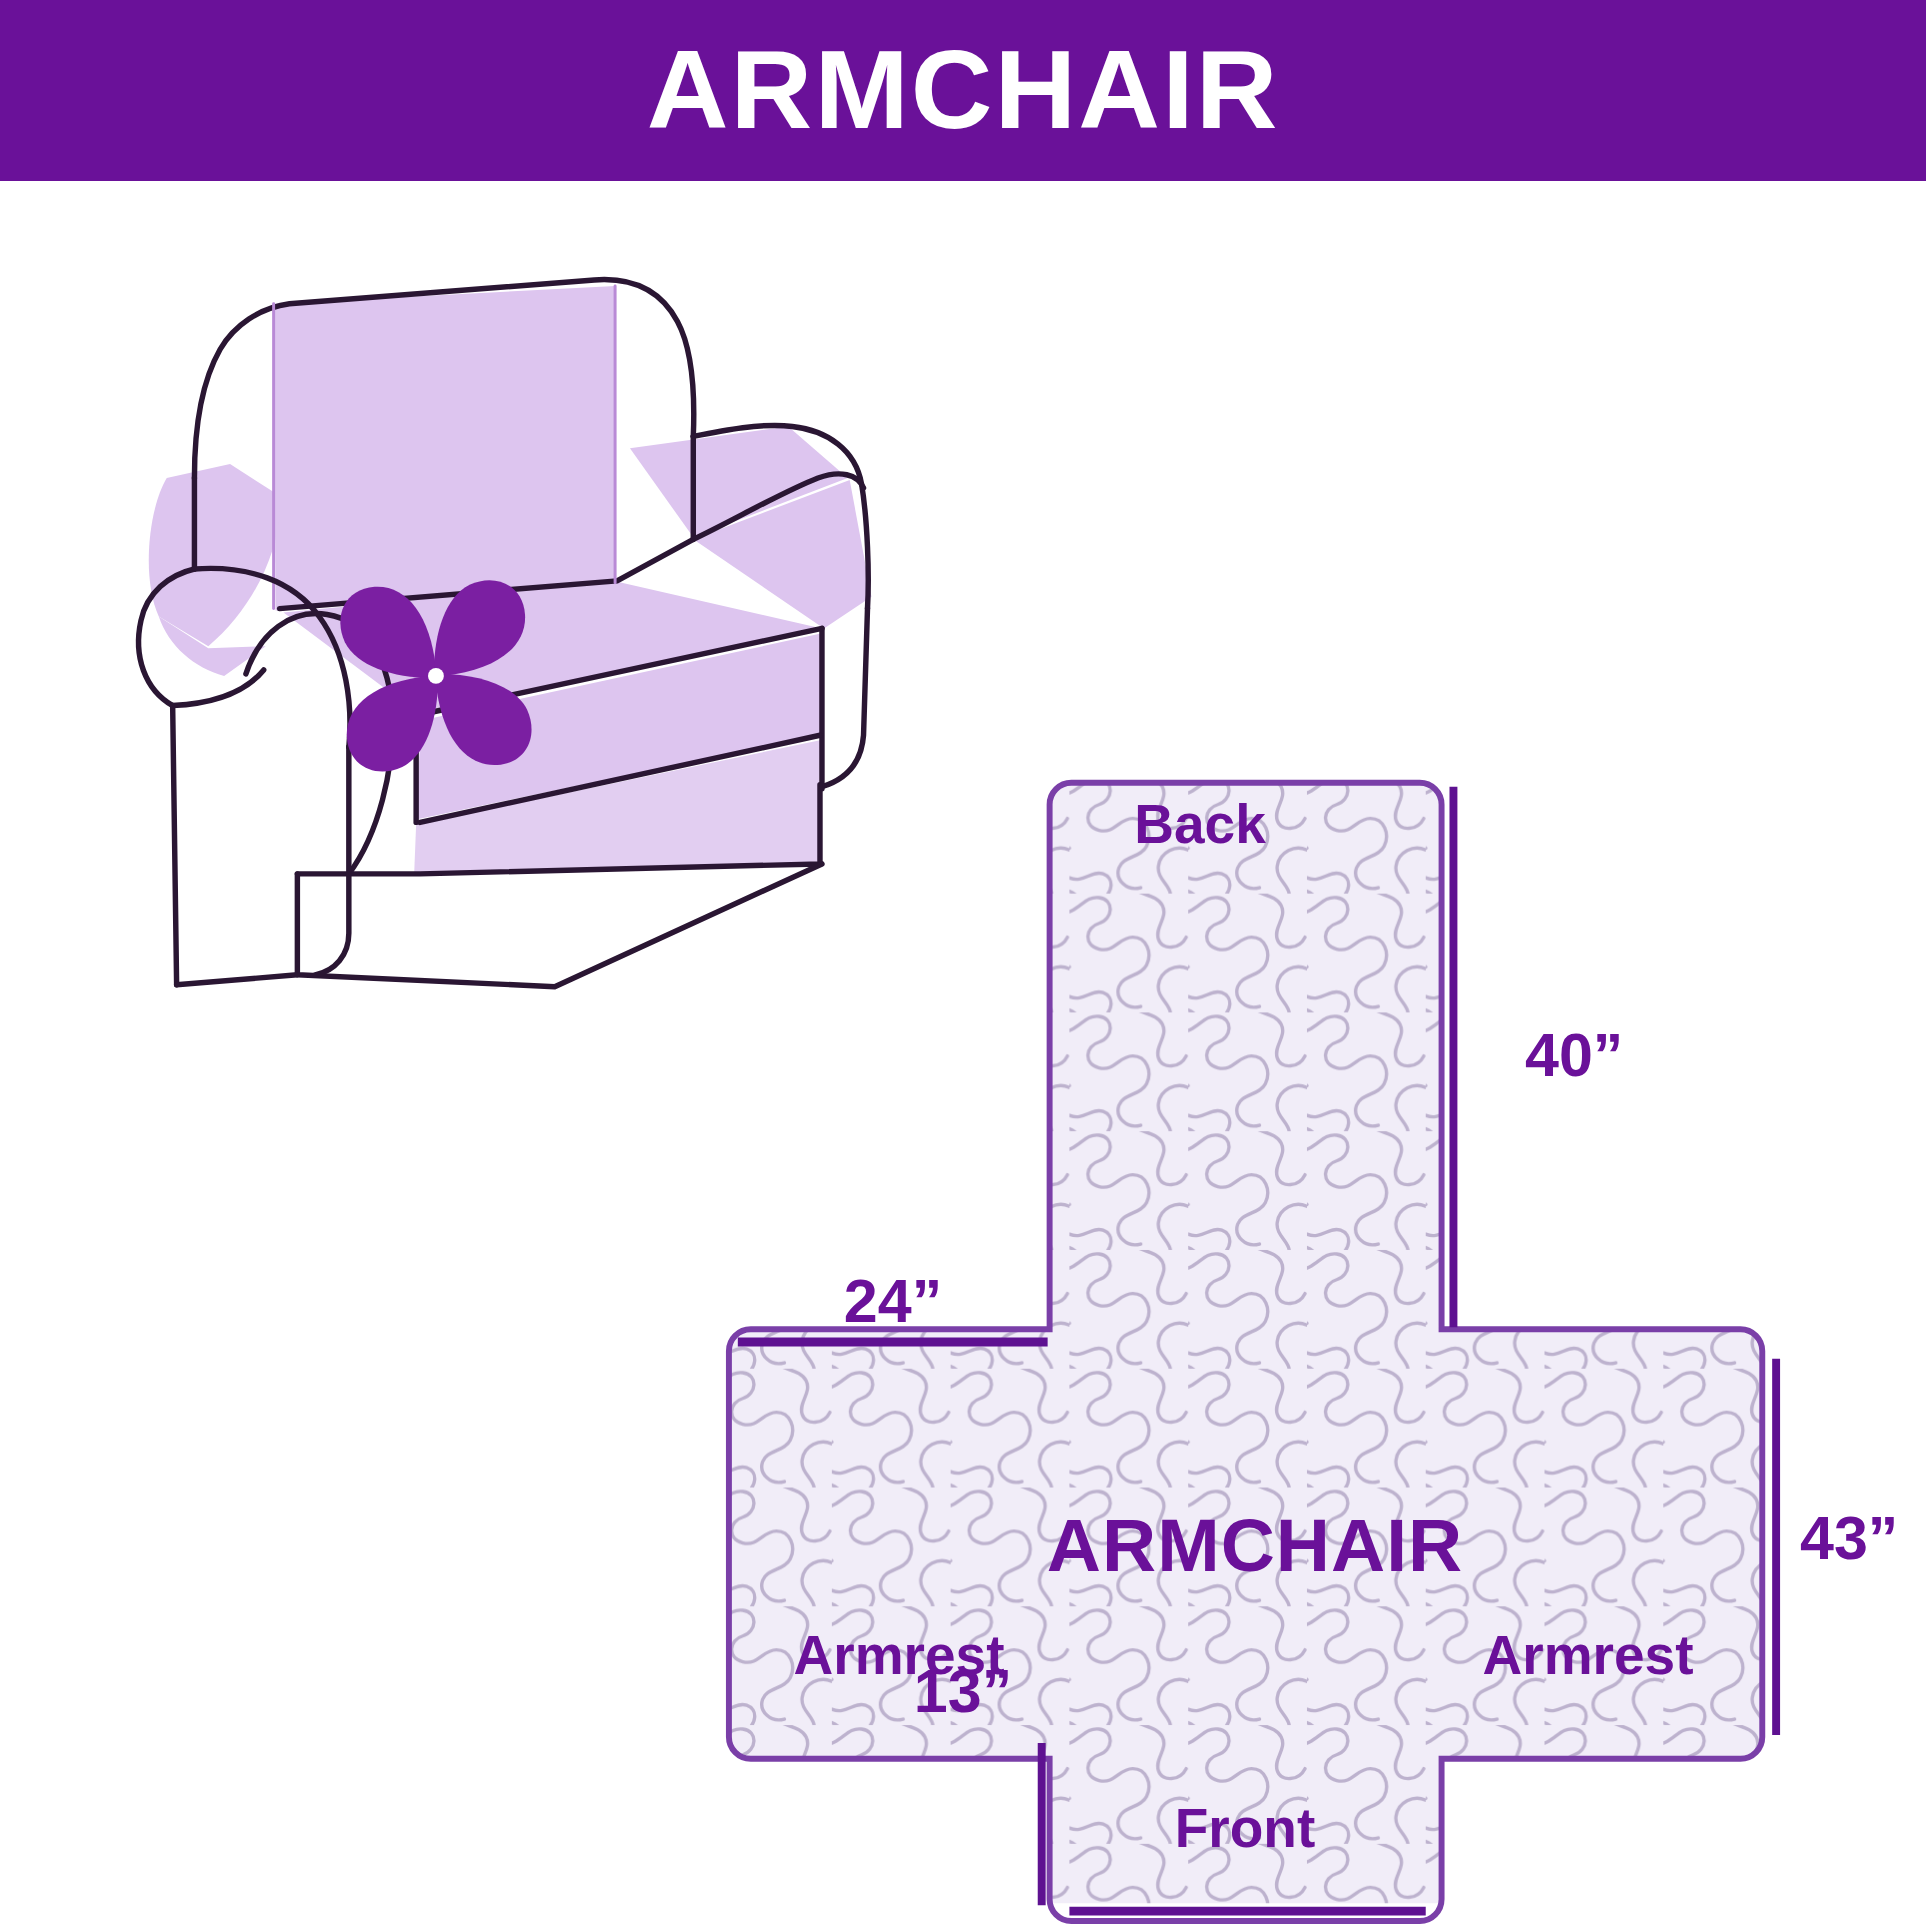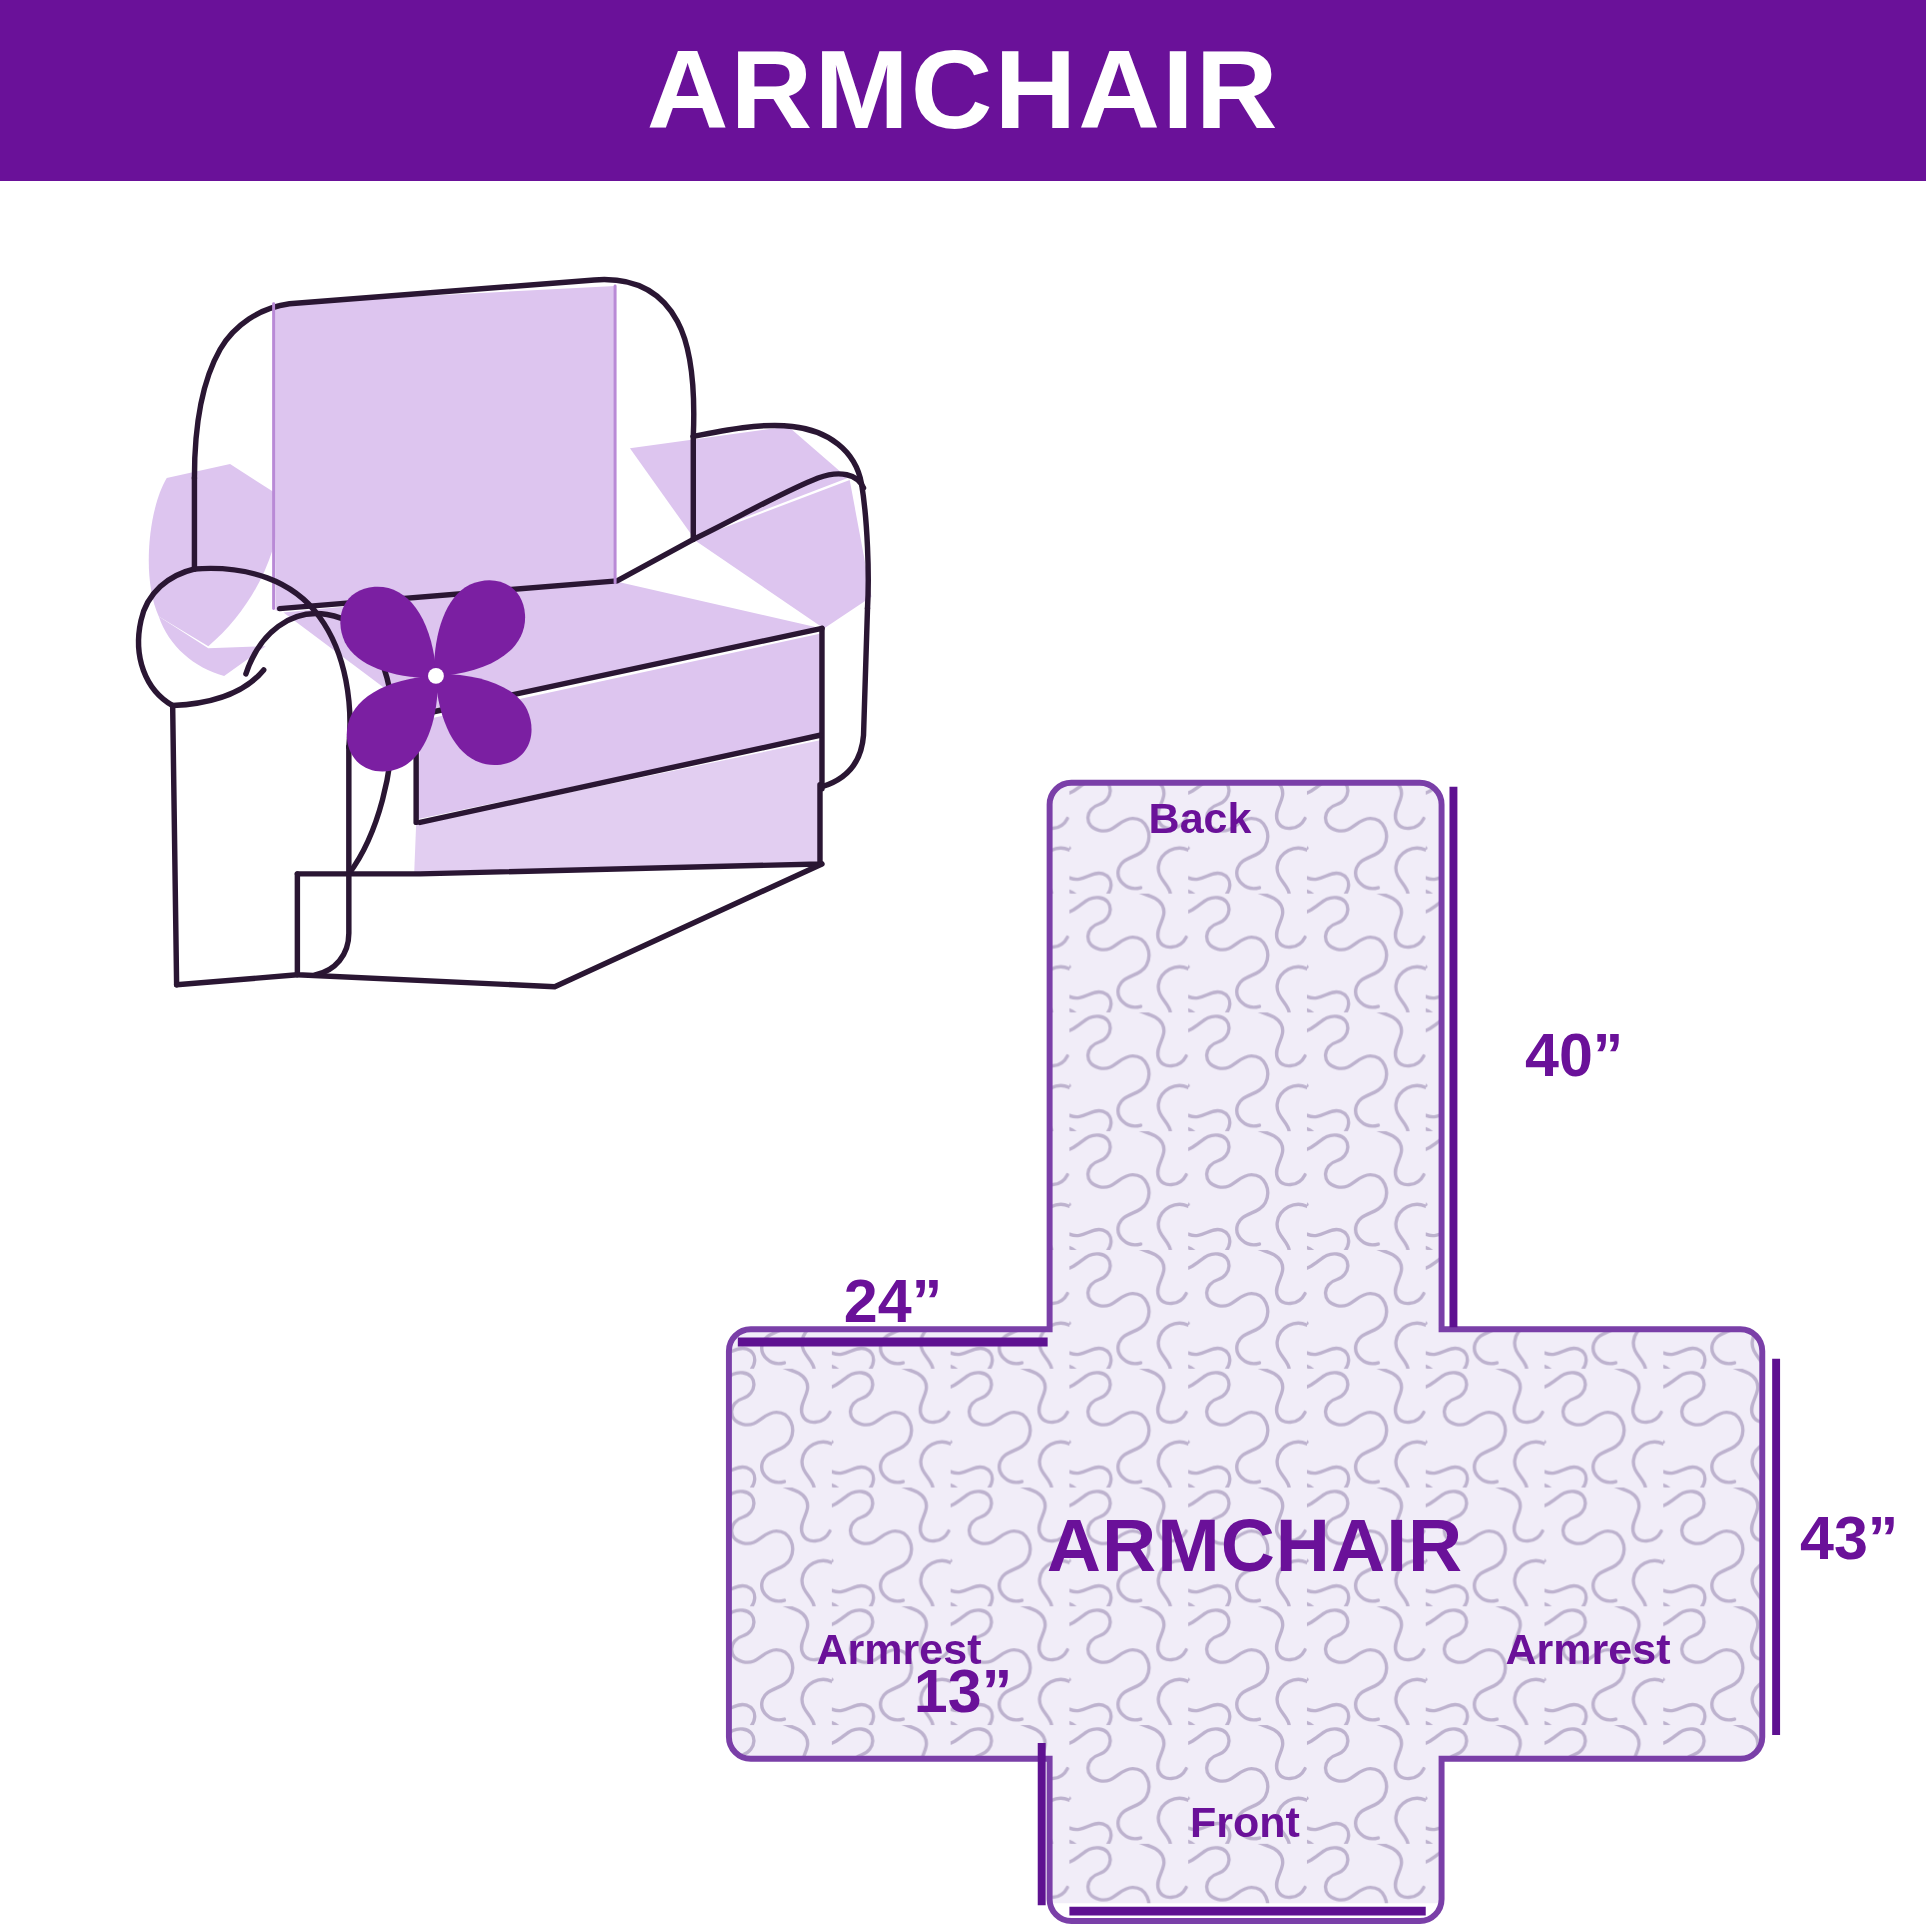--- a/index.html
+++ b/index.html
@@ -32,21 +32,21 @@
   .svg-layer{position:absolute;left:0;top:0;width:1927px;height:1745px;}
 
   
   .lbl{
     position:absolute;
     color:#6a1199;
     font-weight:bold;
     white-space:nowrap;
     line-height:1;
   }
-  .lbl-panel{font-size:43px;}
+  .lbl-panel{font-size:55px;}
   .lbl-dim{font-size:61px;}
   .lbl-center{font-size:75px;letter-spacing:1px;}
 
   
   #label-back   {left:1200px;top:616px;transform:translateX(-50%);}
   #label-front  {left:1245px;top:1620px;transform:translateX(-50%);}
   #label-armrest-left {left:899px;top:1447px;transform:translateX(-50%);}
   #label-armrest-right{left:1588px;top:1447px;transform:translateX(-50%);}
   #label-center {left:1255px;top:1327px;transform:translateX(-50%);}
 

